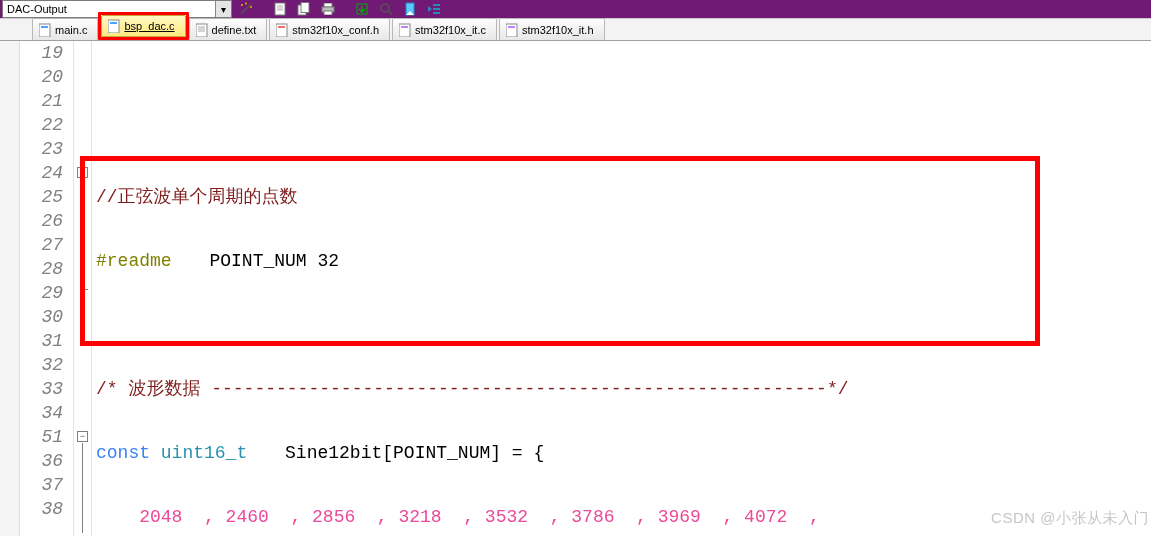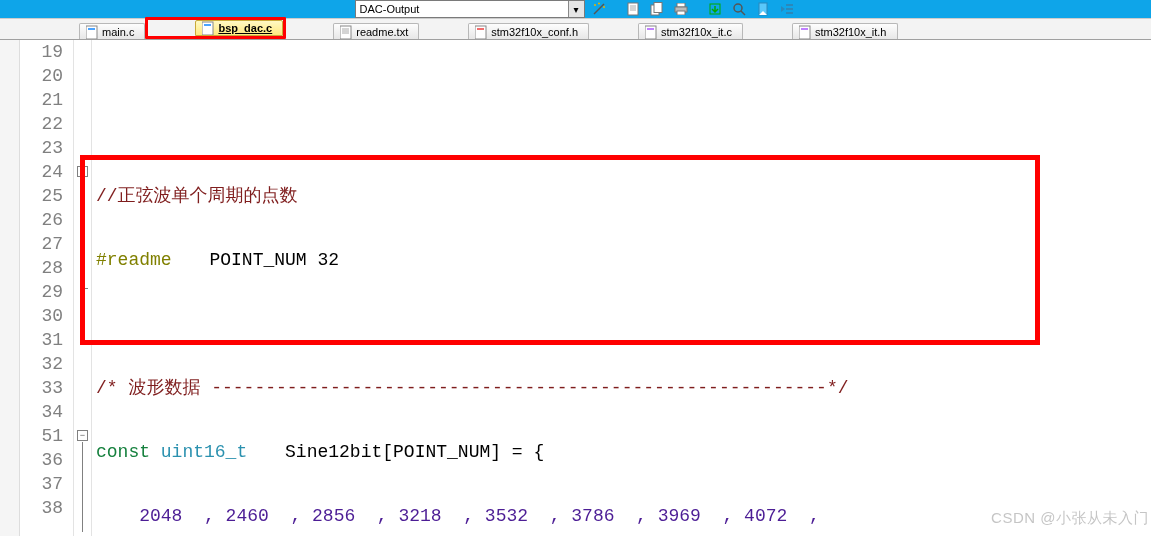--- a/index.html
+++ b/index.html
@@ -1,49 +1,49 @@
 <!DOCTYPE html>
 <html><head>
 <meta charset="utf-8">
 <style>
   * { box-sizing: border-box; margin: 0; padding: 0; }
   html, body { width: 1151px; height: 536px; overflow: hidden; font-family: "Segoe UI", Tahoma, sans-serif; font-size: 12px; background: #fff; color: #000; }
   .app { display: flex; flex-direction: column; width: 100%; height: 100%; position: relative; }
 
   
-  .toolbar { height: 22px; display: flex; align-items: center; background: #0ea5e9; border-bottom: 1px solid #ccc; padding: 0 2px; gap: 4px; justify-content: center; }
+  .toolbar { height: 22px; display: flex; align-items: center; background: #701a75; border-bottom: 1px solid #ccc; padding: 0 2px; gap: 4px; }
   .tool-combo { display: flex; align-items: center; border: 1px solid #7a7a7a; background: #fff; height: 18px; width: 230px; }
   .tool-combo-text { flex: 1; padding: 0 4px; font-size: 11px; }
   .tool-combo-btn { width: 16px; height: 16px; background: #e5e5e5; border-left: 1px solid #888; display: flex; align-items: center; justify-content: center; font-size: 10px; }
   .tool-btn { width: 20px; height: 18px; display: flex; align-items: center; justify-content: center; font-size: 12px; color: #444; }
   .tool-btn svg { display: block; }
 
   
   .tabbar { height: 22px; display: flex; align-items: flex-end; background: #f3f3f3; border-bottom: 1px solid #a0a0a0; padding-left: 32px; gap: 2px; }
-  .tab { display: flex; align-items: center; height: 16px; padding: 0 10px 0 6px; background: linear-gradient(#fdfdfd,#e7e7e7); border: 1px solid #b8b8b8; border-bottom: none; border-radius: 2px 2px 0 0; gap: 4px; font-size: 11px; color: #000; cursor: default; margin-left: 47px; }
+  .tab { display: flex; align-items: center; height: 22px; padding: 0 10px 0 6px; background: linear-gradient(#fdfdfd,#e7e7e7); border: 1px solid #b8b8b8; border-bottom: none; border-radius: 2px 2px 0 0; gap: 4px; font-size: 11px; color: #000; cursor: default; }
   .tab.active { background: linear-gradient(#fff9c4,#ffe97f); border-color: #caa93a; }
   .tab-highlight { border: 3px solid #ff0000; border-radius: 1px; margin: -2px -2px 0 -2px; }
   .tab-highlight .tab { border: 1px solid #caa93a; }
   .tab-icon { width: 12px; height: 14px; flex: 0 0 auto; }
 
   
   .editor { flex: 1; display: flex; background: #fff; position: relative; }
   .margin-left { width: 20px; background: #f5f5f5; border-right: 1px solid #ddd; }
   .gutter { width: 54px; background: #fff; border-right: 1px solid #e3e3e3; font-family: Consolas, "Courier New", monospace; font-size: 18px; color: #808080; text-align: right; padding-right: 10px; }
   .fold { width: 18px; background: #fff; border-right: 1px solid #e3e3e3; position: relative; }
   .code { flex: 1; font-family: Consolas, "Courier New", monospace; font-size: 18px; color: #000; position: relative; white-space: pre; padding-left: 4px; }
   .line { height: 24px; line-height: 24px; position: relative; }
-  .ln { height: 24px; line-height: 24px; }
+  .ln { height: 24px; line-height: 24px; font-style: italic; }
   .code .hl-add { position: absolute; left: 0; right: 0; height: 24px; background: #eaf6e8; z-index: -1; }
 
   .tok-comment { color: #7f1d1d; }
   .tok-pre { color: #808000; }
-  .tok-key { color: #15803d; }
+  .tok-key { color: #3b82f6; }
   .tok-type { color: #2b91af; }
-  .tok-num { color: #4c1d95; }
+  .tok-num { color: #ec4899; }
   .tok-id { color: #000000; margin-left: 27px; }
 
   .fold-box { position: absolute; left: 3px; width: 11px; height: 11px; border: 1px solid #808080; background: #fff; display: flex; align-items: center; justify-content: center; font-size: 9px; line-height: 1; color: #606060; }
   .fold-line { position: absolute; left: 8px; width: 1px; background: #808080; }
   .fold-corner { position: absolute; left: 8px; width: 6px; height: 1px; background: #808080; }
 
   
   .redbox { position: absolute; border: 5px solid #ff0000; pointer-events: none; z-index: 50; }
   .watermark { position: absolute; right: 2px; bottom: 8px; font-size: 15px; color: rgba(150,150,150,0.55); font-family: "Microsoft YaHei", sans-serif; letter-spacing: 0.5px; pointer-events: none; z-index: 60; text-align: right; }
 </style>
@@ -123,31 +123,31 @@
           <rect x="2" y="3" width="7" height="2" fill="#4aa3ff"></rect>
         </svg>
       <span>main.c</span>
     </div>
     <div class="tab-highlight">
       <div class="tab active">
         <svg class="tab-icon">
             <rect x="0" y="1" width="11" height="13" fill="#fff" stroke="#888"></rect>
             <rect x="2" y="3" width="7" height="2" fill="#4aa3ff"></rect>
           </svg>
-        <span style="text-decoration: underline; font-weight:bold;">bsp_dac.c</span>
+        <span style="text-decoration: underline; font-weight:normal;">bsp_dac.c</span>
       </div>
     </div>
     <div class="tab">
       <svg class="tab-icon">
           <rect x="0" y="1" width="11" height="13" fill="#fff" stroke="#888"></rect>
           <line x1="2" y1="4" x2="9" y2="4" stroke="#aaa"></line>
           <line x1="2" y1="6" x2="9" y2="6" stroke="#aaa"></line>
           <line x1="2" y1="8" x2="9" y2="8" stroke="#aaa"></line>
         </svg>
-      <span>readme.txt</span>
+      <span>define.txt</span>
     </div>
     <div class="tab">
       <svg class="tab-icon">
           <rect x="0" y="1" width="11" height="13" fill="#fff" stroke="#888"></rect>
           <rect x="2" y="3" width="7" height="2" fill="#f26d6d"></rect>
         </svg>
       <span>stm32f10x_conf.h</span>
     </div>
     <div class="tab">
       <svg class="tab-icon">

